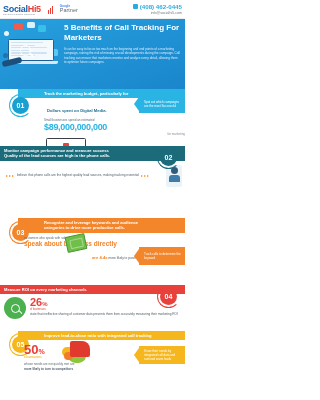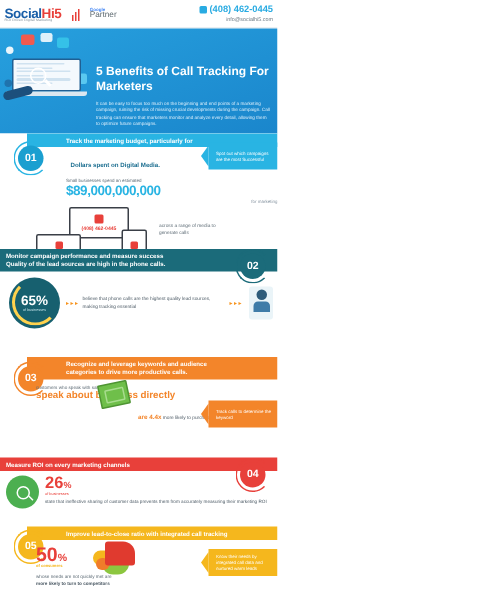--- a/index.html
+++ b/index.html
@@ -33,21 +33,21 @@
   .email { font-size:3.6px; color:#6d7b85; }
   .badge-ico { width:5px; height:5px; background:#29abe2; border-radius:1px; }
 
   
   .hero {
     position:relative; height:70px; background:#2196d9;
     background:linear-gradient(160deg,#27a0de 0%,#1a86cc 100%);
     display:flex; overflow:hidden;
   }
   .hero-art { width:62px; position:relative; flex:0 0 62px; }
-  .hero-text { flex:1; padding:24px 5px 4px 2px; }
+  .hero-text { flex:1; padding:4px 5px 4px 2px; }
   .hero-title { font-size:8px; font-weight:bold; color:#ffffff; line-height:1.22; }
   .hero-para { margin-top:4px; font-size:3.1px; color:#d9edfa; line-height:1.5; }
 
   
   .lap { position:absolute; left:8px; top:20px; width:46px; }
   .lap-screen { height:22px; background:#f4f9fd; border:1.2px solid #1f5f93; border-radius:1.5px; padding:2px; }
   .lap-line { height:1.3px; background:#cfe2f0; margin-bottom:1.3px; border-radius:1px; }
   .lap-line.w1{width:80%} .lap-line.w2{width:60%} .lap-line.w3{width:90%} .lap-line.w4{width:45%}
   .lap-base { height:2.5px; background:#dbe7f0; border-radius:0 0 2px 2px; margin:0 -4px; }
   .bubble { position:absolute; border-radius:1.5px; }
@@ -78,21 +78,21 @@
     position:absolute; display:flex; align-items:center;
     padding:3px 3px 3px 5px; width:46px; min-height:18px;
   }
   .arrow-call:before {
     content:""; position:absolute; left:-5px; top:50%; transform:translateY(-50%);
     border-top:7px solid transparent; border-bottom:7px solid transparent;
   }
   .ac-txt { font-size:3px; line-height:1.35; color:#ffffff; }
 
   
-  .s1 { background:#ffffff; height:77px; }
+  .s1 { background:#ffffff; height:57px; }
   .s1-band { background:#29b4e3; margin-left:18px; padding:2px 3px 2px 26px; }
   .s1 .numbadge { background:#1a9fd0; left:12px; top:8px; }
   .s1 .ring { border-color:#29b4e3; left:9px; top:5px; }
   .stat-sub { font-size:3px; color:#5d6b75; }
   .bignum { font-size:9px; font-weight:bold; color:#29b4e3; letter-spacing:-0.3px; }
   .formark { font-size:3px; color:#8593a0; text-align:right; }
 
   .device-row { position:relative; height:40px; margin-left:24px; }
   .dv { position:absolute; background:#ffffff; border:1.2px solid #3a3f47; border-radius:1.5px;
         display:flex; align-items:center; justify-content:center; }
@@ -269,26 +269,20 @@
 </div>
 
 <div class="sec s2">
   <div class="ring"></div>
   <div class="numbadge">02</div>
   <div class="s2-band sec-head" style="padding-left:4px">
     <div class="l1">Monitor campaign performance and measure success</div>
     <div class="l2" style="color:#ffffff">Quality of the lead sources are high in the phone calls.</div>
   </div>
   <div class="s2-body">
-    <div class="donut">
-      <div style="text-align:center">
-        <div class="donut-num">65%</div>
-        <div class="donut-sub">of businesses</div>
-      </div>
-    </div>
     <div style="flex:1;display:flex;align-items:center;gap:2px;">
       <span class="dots" style="font-size:4px">▸▸▸</span>
       <span class="s2-txt">believe that phone calls are the highest quality lead sources, making tracking essential</span>
       <span class="dots" style="font-size:4px">▸▸▸</span>
     </div>
     <div class="agent">
       <span class="agent-head"></span>
         <span class="agent-body"></span>
     </div>
   </div>

